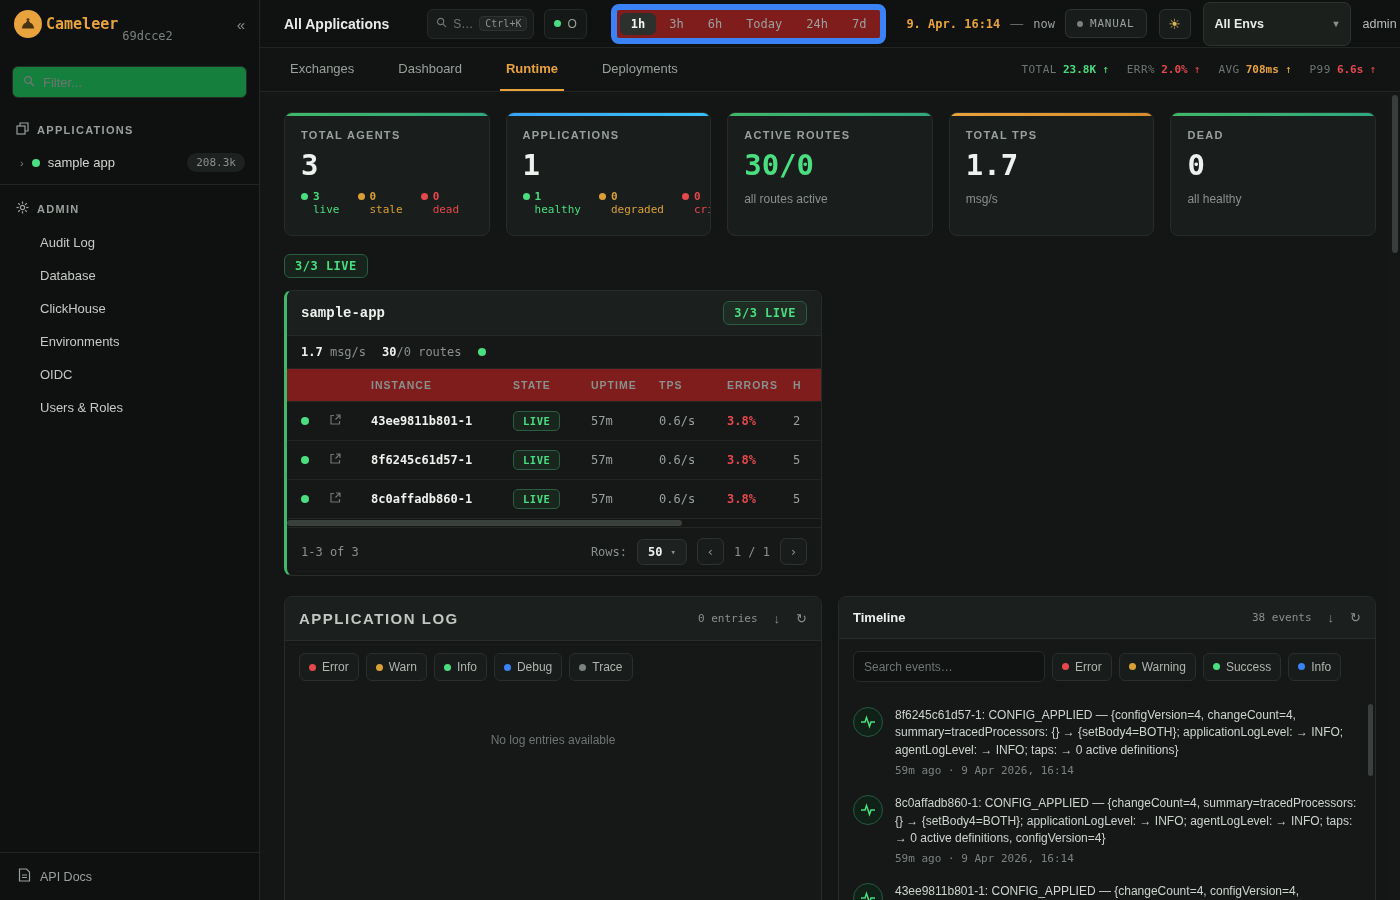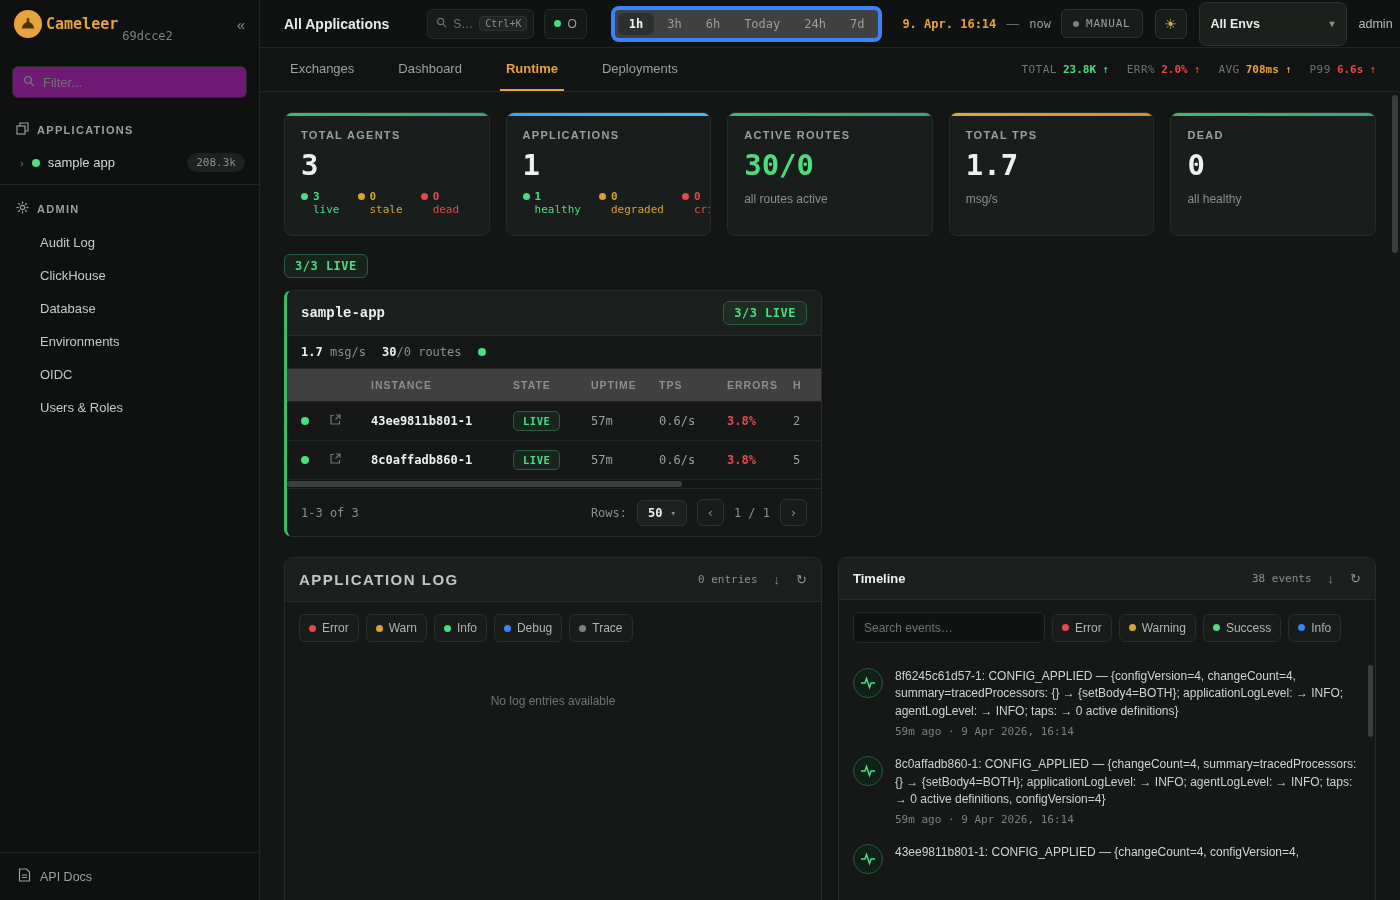--- a/index.html
+++ b/index.html
@@ -8,21 +8,21 @@
 
   .app { display:flex; width:1400px; height:900px; }
 
   
   .sidebar { width:260px; background:#0f1110; border-right:1px solid #212523; display:flex; flex-direction:column; flex-shrink:0; }
   .sb-head { height:48px; display:flex; align-items:center; gap:4px; padding:0 14px; }
   .logo-circle { width:28px; height:28px; border-radius:50%; background:#e8a33d; display:flex; align-items:center; justify-content:center; flex-shrink:0; }
   .logo-text { font-family:"DejaVu Sans Mono",monospace; font-weight:bold; color:#e8a33d; font-size:15px; }
   .logo-id { font-family:"DejaVu Sans Mono",monospace; color:#7c827e; font-size:12px;margin-top:23px; }
   .collapse { margin-left:auto; color:#8a908c; font-size:15px; cursor:pointer; }
-  .sb-filter { margin:18px 12px 8px; height:32px; background:#701a75; border:1px solid #262b28; border-radius:6px; display:flex; align-items:center; gap:8px; padding:0 10px; }
+  .sb-filter { margin:18px 12px 8px; height:32px; background:#15803d; border:1px solid #262b28; border-radius:6px; display:flex; align-items:center; gap:8px; padding:0 10px; }
   .sb-filter input { background:transparent; border:none; outline:none; color:#c9cdc9; font-size:13px; width:100%; }
   .sb-filter input::placeholder { color:#6f7571; }
   .sb-section { display:flex; align-items:center; gap:8px; padding:16px 16px 10px; color:#9aa09b; font-size:11px; letter-spacing:1.3px; font-weight:bold; }
   .sb-app { display:flex; align-items:center; gap:8px; padding:6px 14px 12px 20px; font-size:13px; color:#d2d6d2; cursor:pointer; }
   .sb-app .chev { color:#7c827e; font-size:11px; }
   .dot { width:8px; height:8px; border-radius:50%; display:inline-block; flex-shrink:0; }
   .dot.green { background:#4ade80; }
   .dot.amber { background:#d9a036; }
   .dot.red { background:#e5484d; }
   .dot.blue { background:#3b82f6; }
@@ -35,21 +35,21 @@
   
   .main { flex:1; display:flex; flex-direction:column; min-width:0; position:relative; }
 
   .topbar { height:48px; background:#0f1211; border-bottom:1px solid #212523; display:flex; align-items:center; gap:10px; padding:0 14px 0 24px; flex-shrink:0; }
   .tb-title { font-weight:bold; font-size:14px; white-space:nowrap; }
   .tb-search { width:120px; height:30px; background:#171b19; border:1px solid #262b28; border-radius:6px; display:flex; align-items:center; gap:6px; padding:0 6px 0 8px; color:#6f7571; font-size:12px; margin-left:28px; cursor:text; }
   .tb-search .ph { overflow:hidden; white-space:nowrap; flex:1; }
   kbd { font-family:"DejaVu Sans Mono",monospace; font-size:10px; color:#8a908c; background:#20242 ;background:#202422; border:1px solid #2e3330; border-radius:4px; padding:1px 5px; white-space:nowrap; }
   .tb-online { height:30px; border:1px solid #262b28; background:#14181
   ;background:#141816; border-radius:6px; display:flex; align-items:center; gap:6px; padding:0 9px; font-size:12px; color:#9aa09b; cursor:pointer; }
-  .range-group { display:flex; background:#404040; border:4px solid #3b82f6; border-radius:8px; padding:3px; gap:2px; margin-left:14px; }
+  .range-group { display:flex; background:#7f1d1d; border:6px solid #3b82f6; border-radius:8px; padding:3px; gap:2px; margin-left:14px; }
   .range-btn { font-family:"DejaVu Sans Mono",monospace; font-size:12px; color:#9aa09b; padding:4px 11px; border-radius:6px; background:transparent; border:none; cursor:pointer; }
   .range-btn.active { background:#2c312e; color:#f2f4f2; font-weight:bold; }
   .time-from { font-family:"DejaVu Sans Mono",monospace; font-size:12px; font-weight:bold; color:#e8a33d; margin-left:10px; white-space:nowrap; }
   .time-sep { color:#6f7571; }
   .time-to { font-family:"DejaVu Sans Mono",monospace; font-size:12px; color:#9aa09b; }
   .tb-right { margin-left:auto; display:flex; gap:12px; align-items:center; }
   .manual-btn { display:flex; align-items:center; gap:7px; font-family:"DejaVu Sans Mono",monospace; font-size:11px; letter-spacing:0.8px; color:#9aa09b; border:1px solid #2e3330; background:#181c1a; border-radius:6px; padding:7px 11px; cursor:pointer; }
   .icon-btn { width:32px; height:30px; border:1px solid #2e3330; background:#181c1a; border-radius:6px; color:#d9b659; display:flex; align-items:center; justify-content:center; font-size:14px; cursor:pointer; }
   .env-select { width:148px; height:44px; display:flex; justify-content:space-between; align-items:center; padding:0 11px; background:#1b201d; border:1px solid #2e3330; border-radius:7px; font-size:12.5px; font-weight:bold; color:#e8ebe8; cursor:pointer; }
   .env-select .chev { color:#8a908c; font-size:10px; }
@@ -91,21 +91,21 @@
   .summary-badge-row { margin:18px 0 12px; }
 
   
   .app-panel { width:calc(50% - 8px); background:#151817; border:1px solid #272c29; border-left:3px solid #3fb968; border-radius:8px; overflow:hidden; }
   .ap-head { display:flex; justify-content:space-between; align-items:center; padding:10px 14px; background:#1b1f1d; border-bottom:1px solid #272c29; }
   .ap-name { font-family:Liberation Mono, monospace; font-weight:bold; font-size:14px; color:#eef1ee; }
   .ap-sub { display:flex; align-items:center; gap:16px; padding:9px 14px; border-bottom:1px solid #232825; font-family:"DejaVu Sans Mono",monospace; font-size:12px; color:#8a908c; }
   .ap-sub b { color:#eef1ee; }
   .table-wrap { overflow:hidden; }
   table { border-collapse:collapse; font-size:12px; table-layout:fixed; width:550px; }
-  thead th { text-align:left; font-size:10.5px; letter-spacing:1px; color:#8a908c; background:#404040; padding:10px 6px; font-weight:bold; white-space:nowrap; }
+  thead th { text-align:left; font-size:10.5px; letter-spacing:1px; color:#8a908c; background:#7f1d1d; padding:10px 6px; font-weight:bold; white-space:nowrap; }
   tbody td { padding:11px 6px; border-top:1px solid #202522; font-family:"DejaVu Sans Mono",monospace; color:#9aa09b; white-space:nowrap; }
   tbody tr { cursor:pointer; }
   .inst { color:#eef1ee; font-weight:bold; }
   .err { color:#e5484d; font-weight:bold; }
   .state-pill { font-family:"DejaVu Sans Mono",monospace; font-size:10.5px; font-weight:bold; color:#4ade80; border:1px solid #2c5c42; background:rgba(74,222,128,0.07); padding:3px 9px; border-radius:5px; letter-spacing:0.5px; }
   .ext-link { color:#6f7571; cursor:pointer; }
   .hscroll { height:9px; background:#14171
   ;background:#141716; position:relative; border-top:1px solid #202522; }
   .hscroll .hthumb { position:absolute; left:0; top:1px; height:6px; width:74%; background:#3a403c; border-radius:3px; cursor:grab; }
   .ap-foot { display:flex; align-items:center; gap:10px; padding:10px 14px; border-top:1px solid #232825; font-family:"DejaVu Sans Mono",monospace; font-size:12px; color:#8a908c; }
@@ -199,22 +199,22 @@
               <line x1="9.8" y1="9.8" x2="11.6" y2="11.6"></line>
               <line x1="11.6" y1="2.4" x2="9.8" y2="4.2"></line>
               <line x1="4.2" y1="9.8" x2="2.4" y2="11.6"></line>
             </g>
           </svg>
       </span>
       <span>ADMIN</span>
     </div>
 
     <div class="sb-item">Audit Log</div>
+    <div class="sb-item">Database</div>
     <div class="sb-item">ClickHouse</div>
-    <div class="sb-item">Database</div>
     <div class="sb-item">Environments</div>
     <div class="sb-item">OIDC</div>
     <div class="sb-item">Users &amp; Roles</div>
 
     <div class="sb-foot">
       <span>
         <svg width="13" height="14" viewBox="0 0 12 14">
             <path d="M1 1h7l3 3v9H1z" fill="none" stroke="#9aa09b" stroke-width="1.2"></path>
             <line x1="3.5" y1="7" x2="8.5" y2="7" stroke="#9aa09b"></line>
             <line x1="3.5" y1="9.5" x2="8.5" y2="9.5" stroke="#9aa09b"></line>
@@ -424,20 +424,33 @@
                 <td>0.6/s</td>
                 <td class="err">3.8%</td>
                 <td>2</td>
               </tr>
               <tr>
                 <td style="text-align:center"><span class="dot green"></span></td>
                 <td><span class="ext-link"><svg width="13" height="13" viewBox="0 0 13 13">
                         <path d="M5 2.5H2v8.5h8.5V8" fill="none" stroke="#6f7571" stroke-width="1.2"></path>
                         <path d="M7 2h4v4M11 2L6.5 6.5" fill="none" stroke="#6f7571" stroke-width="1.2"></path>
                       </svg></span></td>
+                <td class="inst">8f6245c61d57-1</td>
+                <td><span class="state-pill">LIVE</span></td>
+                <td>57m</td>
+                <td>0.6/s</td>
+                <td class="err">3.8%</td>
+                <td>5</td>
+              </tr>
+              <tr>
+                <td style="text-align:center"><span class="dot green"></span></td>
+                <td><span class="ext-link"><svg width="13" height="13" viewBox="0 0 13 13">
+                        <path d="M5 2.5H2v8.5h8.5V8" fill="none" stroke="#6f7571" stroke-width="1.2"></path>
+                        <path d="M7 2h4v4M11 2L6.5 6.5" fill="none" stroke="#6f7571" stroke-width="1.2"></path>
+                      </svg></span></td>
                 <td class="inst">8c0affadb860-1</td>
                 <td><span class="state-pill">LIVE</span></td>
                 <td>57m</td>
                 <td>0.6/s</td>
                 <td class="err">3.8%</td>
                 <td>5</td>
               </tr>
             </tbody>
           </table>
         </div>

